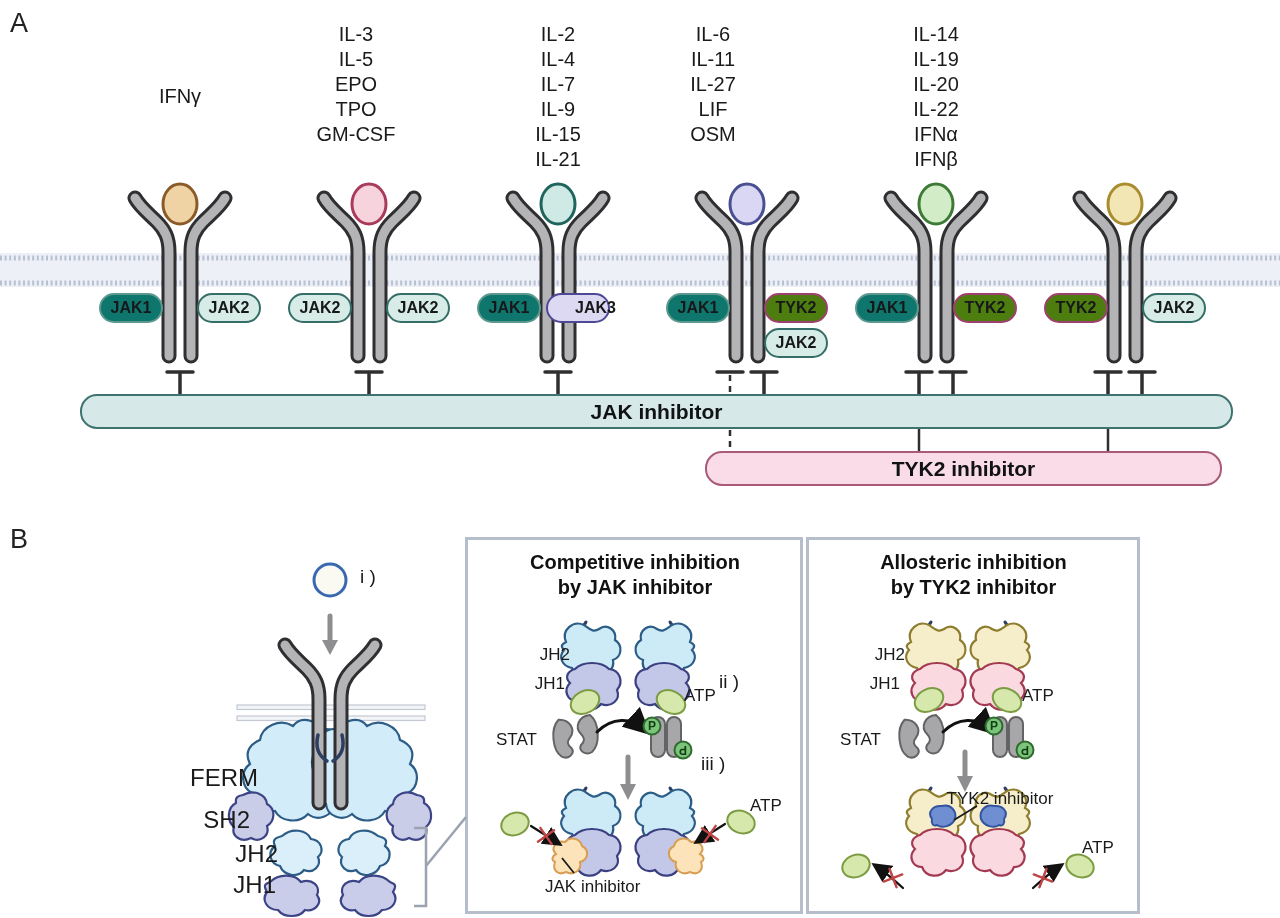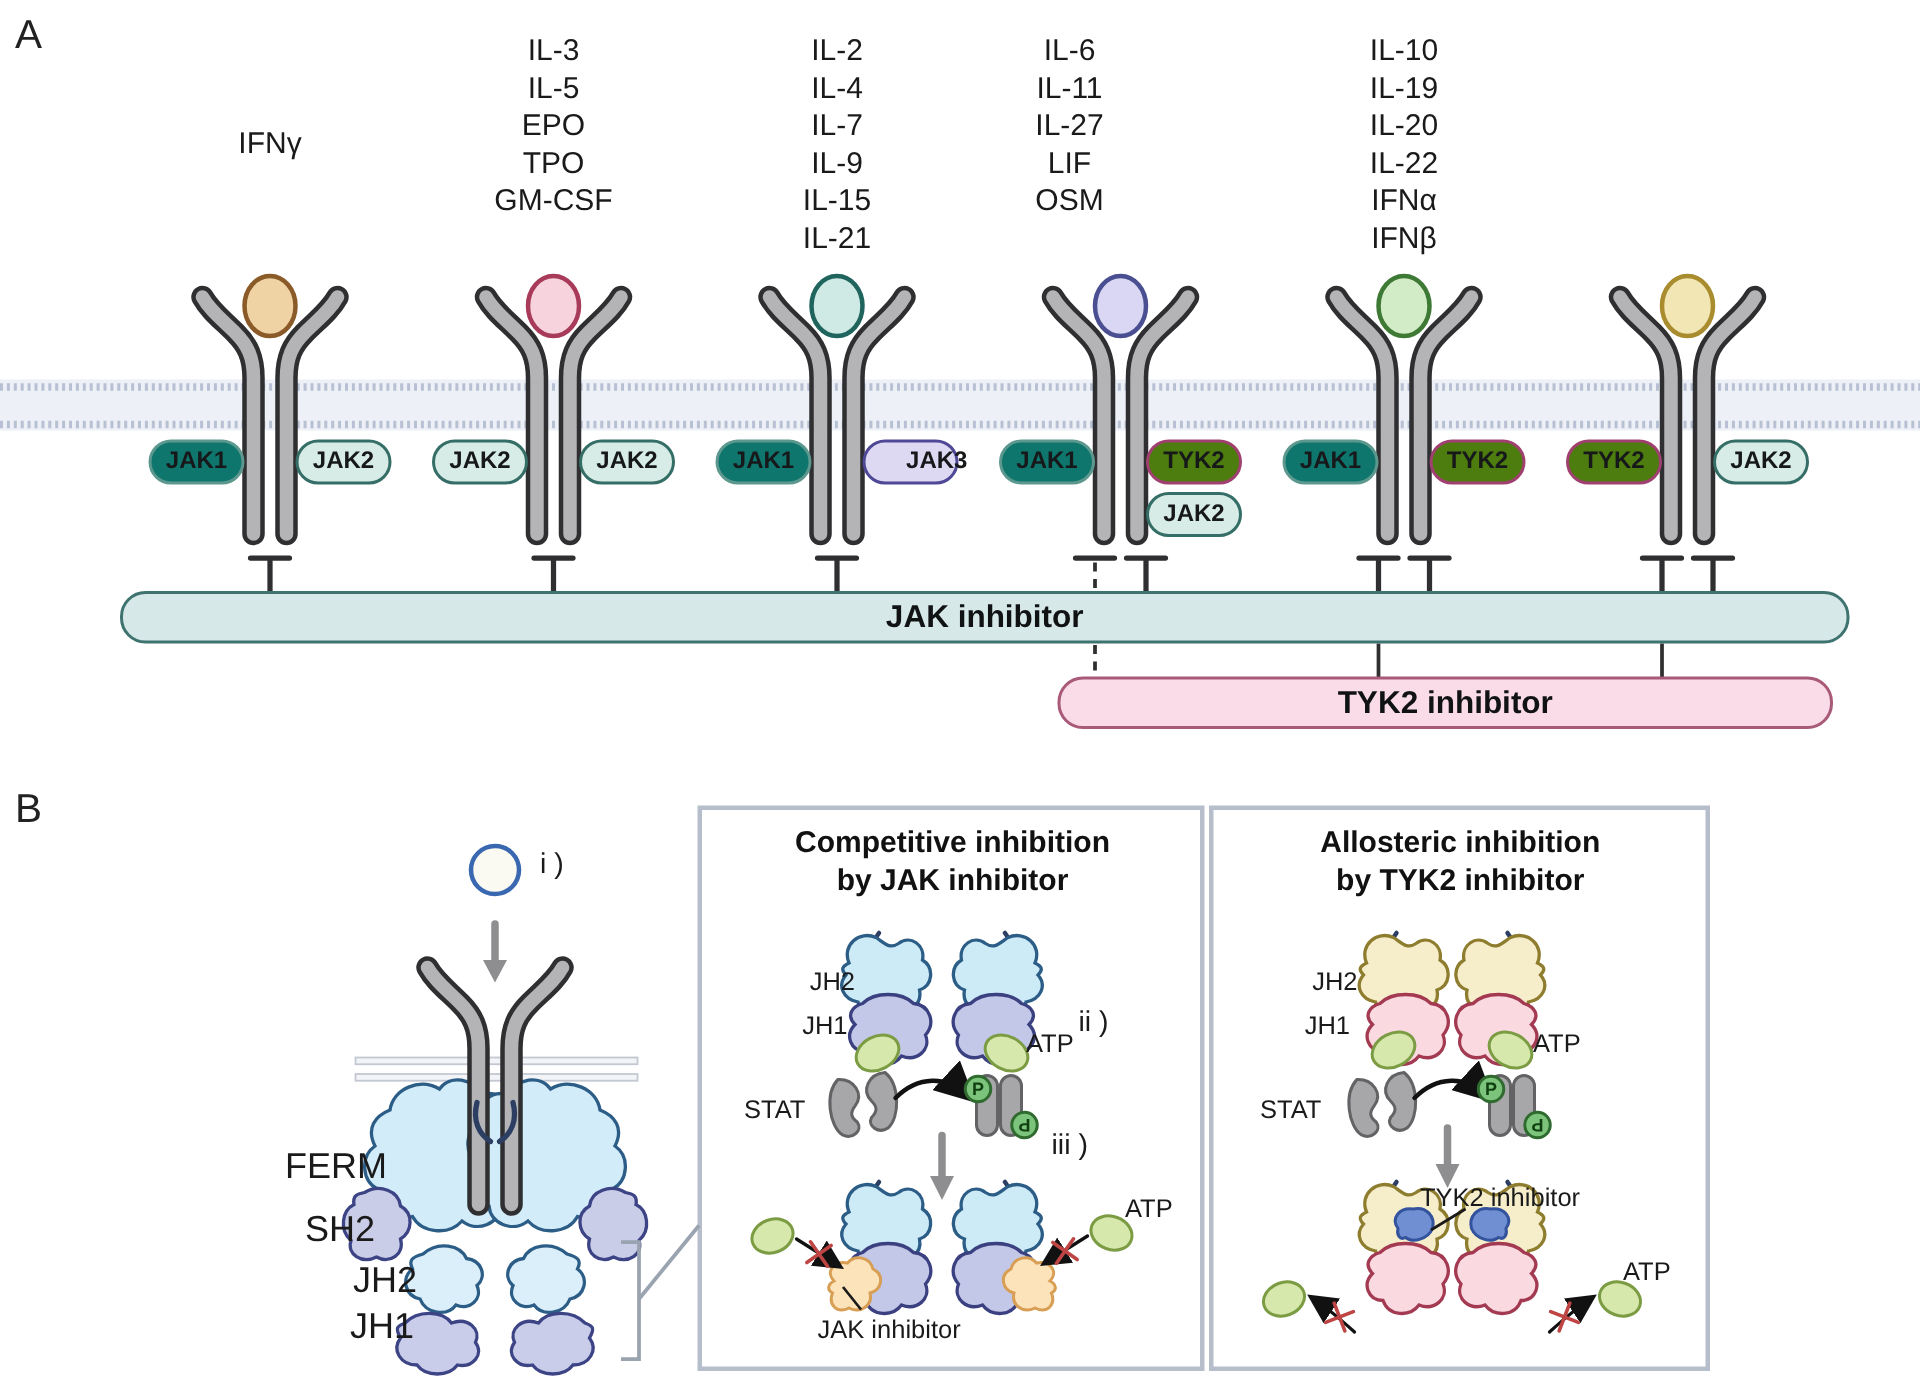--- a/index.html
+++ b/index.html
@@ -237,49 +237,49 @@
       <path class="sarrow" d="M 1033 888 C 1043 879 1051 872 1060 866" marker-end="url(#mA)"></path>
       <use href="#xx" transform="translate(893,878) rotate(24)"></use>
       <use href="#xx" transform="translate(1043,878) rotate(-24)"></use>
       <line class="pointer" x1="977" y1="806" x2="954" y2="820"></line>
     </g>
   </svg>
 
   <div class="panel-label" style="left:10px;top:8px;">A</div>
 
   <div class="cytokines" style="left:95px;top:84px;">IFNγ</div>
-  <div class="cytokines" style="left:284px;top:22px;">IL-3
+  <div class="cytokines" style="left:271px;top:22px;">IL-3
 IL-5
 EPO
 TPO
 GM-CSF</div>
   <div class="cytokines" style="left:473px;top:22px;">IL-2
 IL-4
 IL-7
 IL-9
 IL-15
 IL-21</div>
   <div class="cytokines" style="left:628px;top:22px;">IL-6
 IL-11
 IL-27
 LIF
 OSM</div>
-  <div class="cytokines" style="left:851px;top:22px;">IL-10
+  <div class="cytokines" style="left:851px;top:22px;">IL-14
 IL-19
 IL-20
 IL-22
 IFNα
 IFNβ</div>
 
   <div class="pill jak1" style="left:99px;top:293px;">JAK1</div>
   <div class="pill jak2" style="left:197px;top:293px;">JAK2</div>
   <div class="pill jak2" style="left:288px;top:293px;">JAK2</div>
   <div class="pill jak2" style="left:386px;top:293px;">JAK2</div>
   <div class="pill jak1" style="left:477px;top:293px;">JAK1</div>
-  <div class="pill jak3" style="left:575px;top:293px;padding-left:35px;">JAK3</div>
+  <div class="pill jak3" style="left:546px;top:293px;padding-left:35px;">JAK3</div>
   <div class="pill jak1" style="left:666px;top:293px;">JAK1</div>
   <div class="pill tyk2" style="left:764px;top:293px;">TYK2</div>
   <div class="pill jak2" style="left:764px;top:328px;">JAK2</div>
   <div class="pill jak1" style="left:855px;top:293px;">JAK1</div>
   <div class="pill tyk2" style="left:953px;top:293px;">TYK2</div>
   <div class="pill tyk2" style="left:1044px;top:293px;">TYK2</div>
   <div class="pill jak2" style="left:1142px;top:293px;">JAK2</div>
 
   <div class="bar jak" style="left:80px;top:394px;width:1153px;">JAK inhibitor</div>
   <div class="bar tyk2" style="left:705px;top:451px;width:517px;">TYK2 inhibitor</div>

